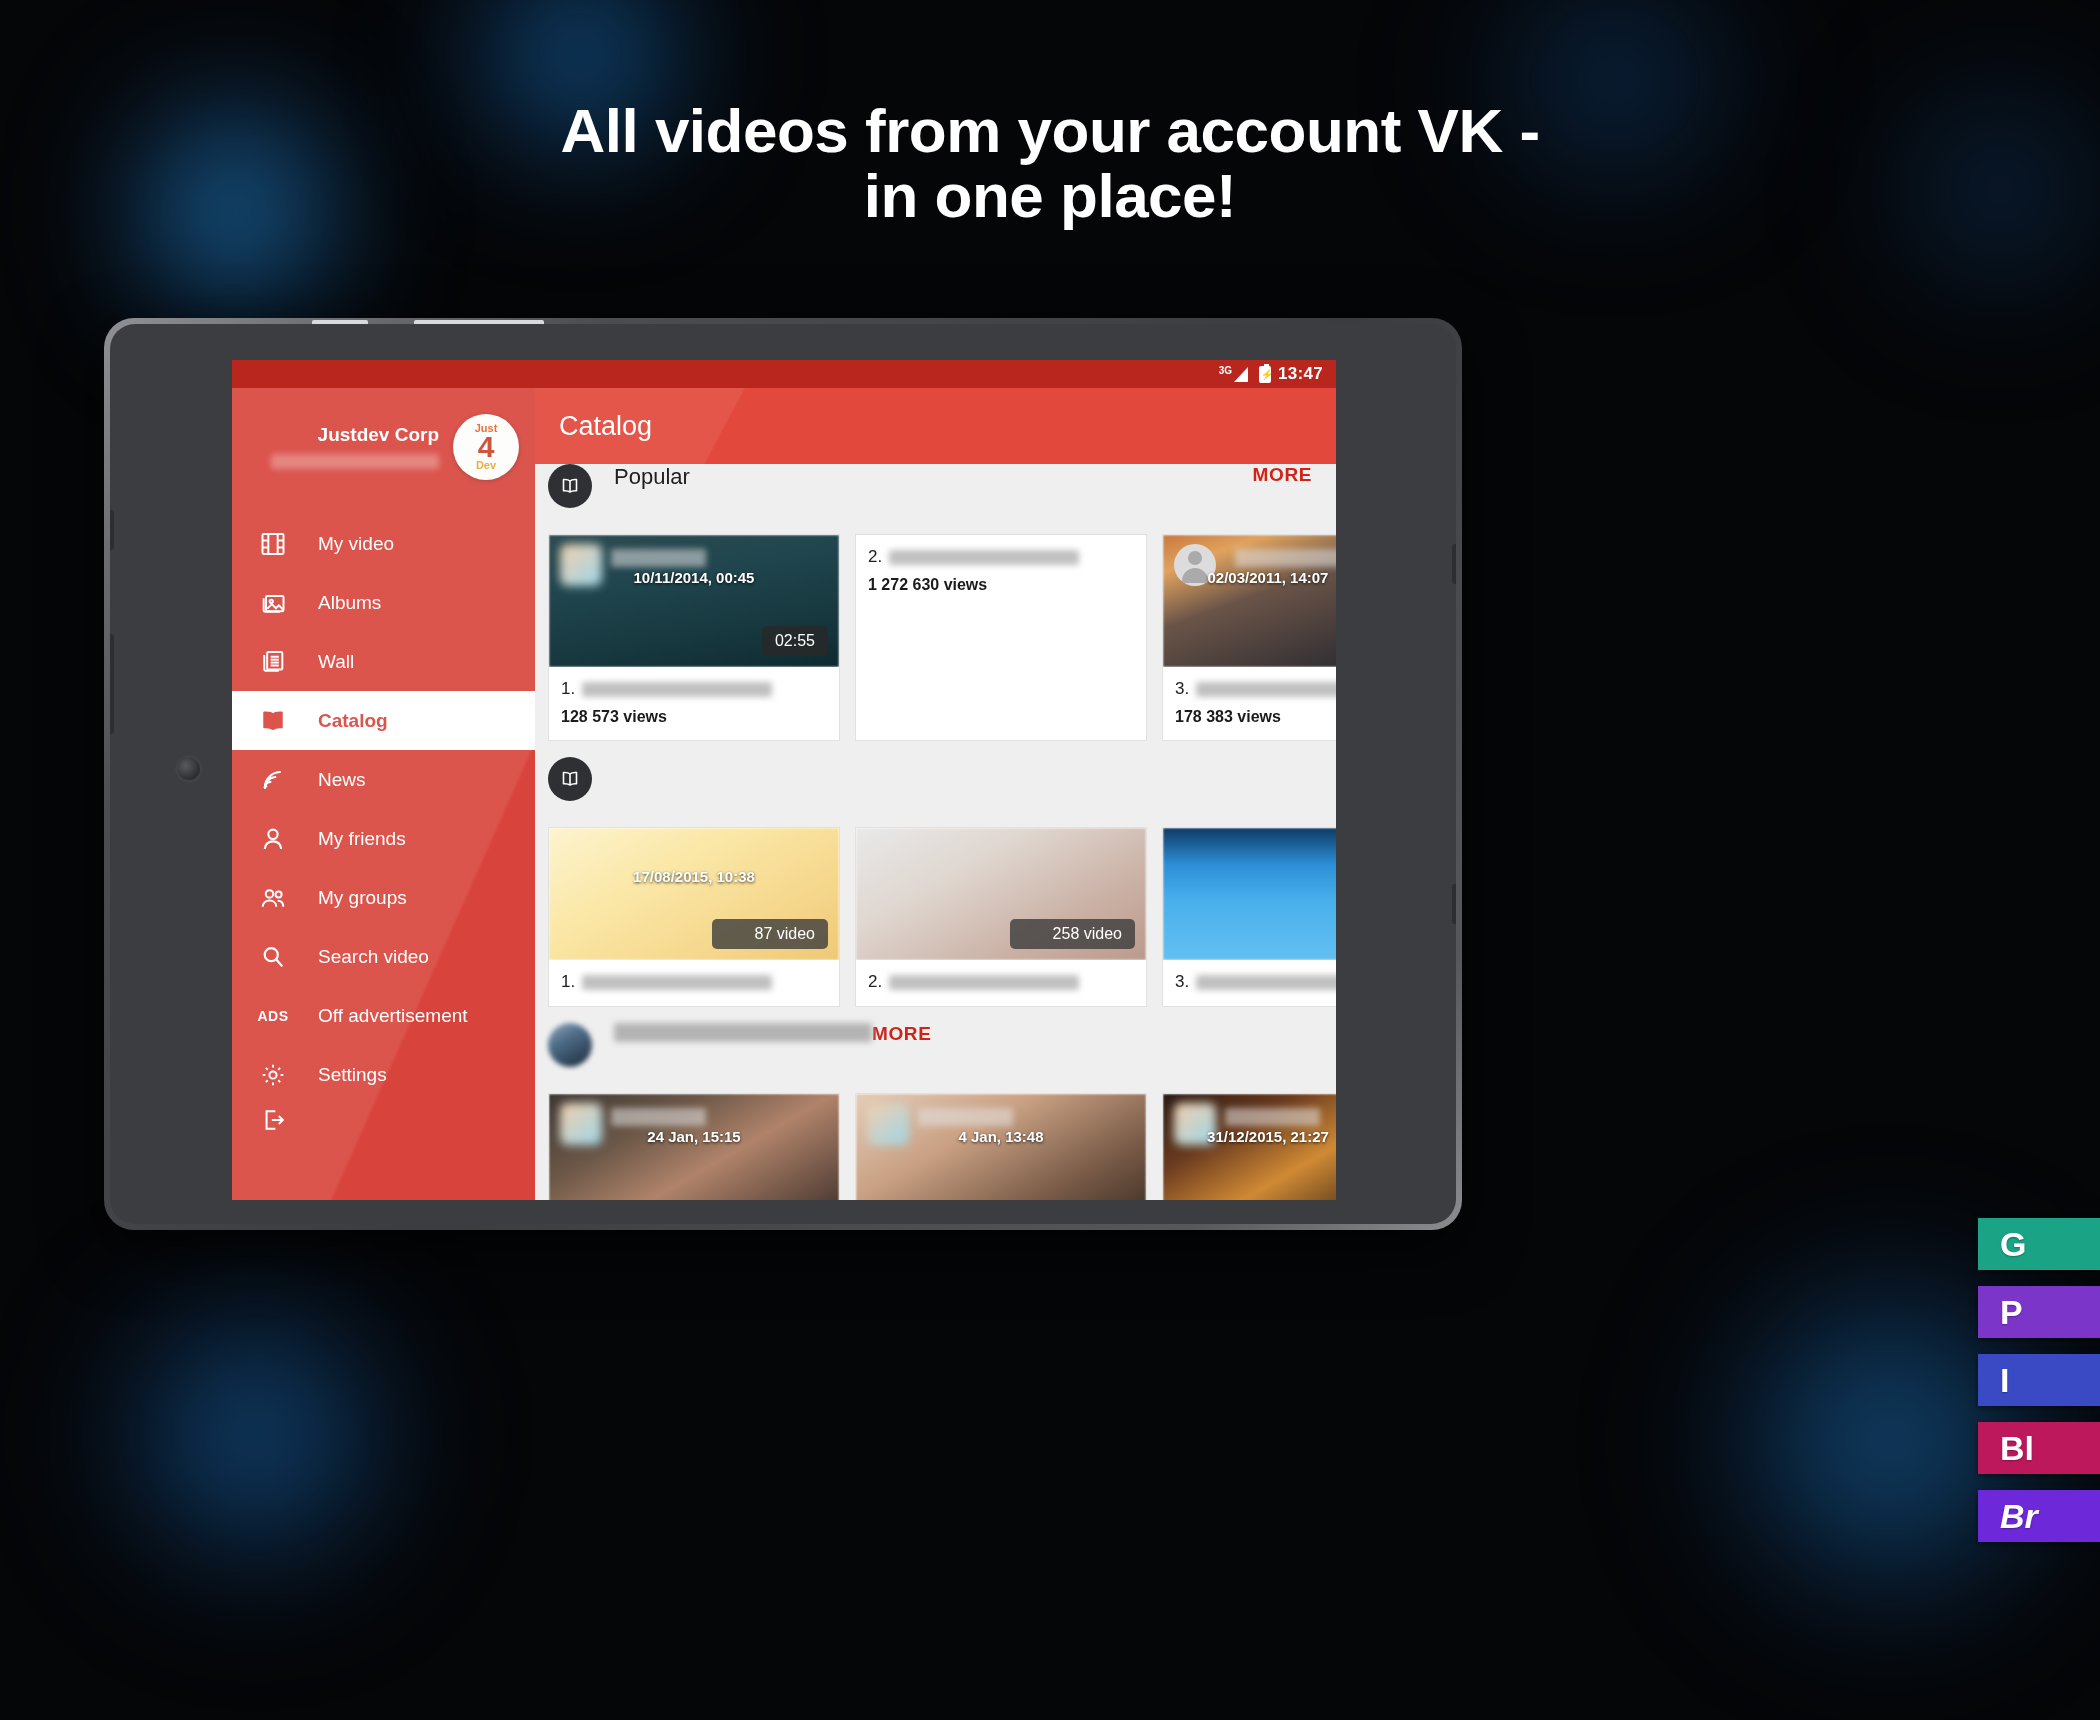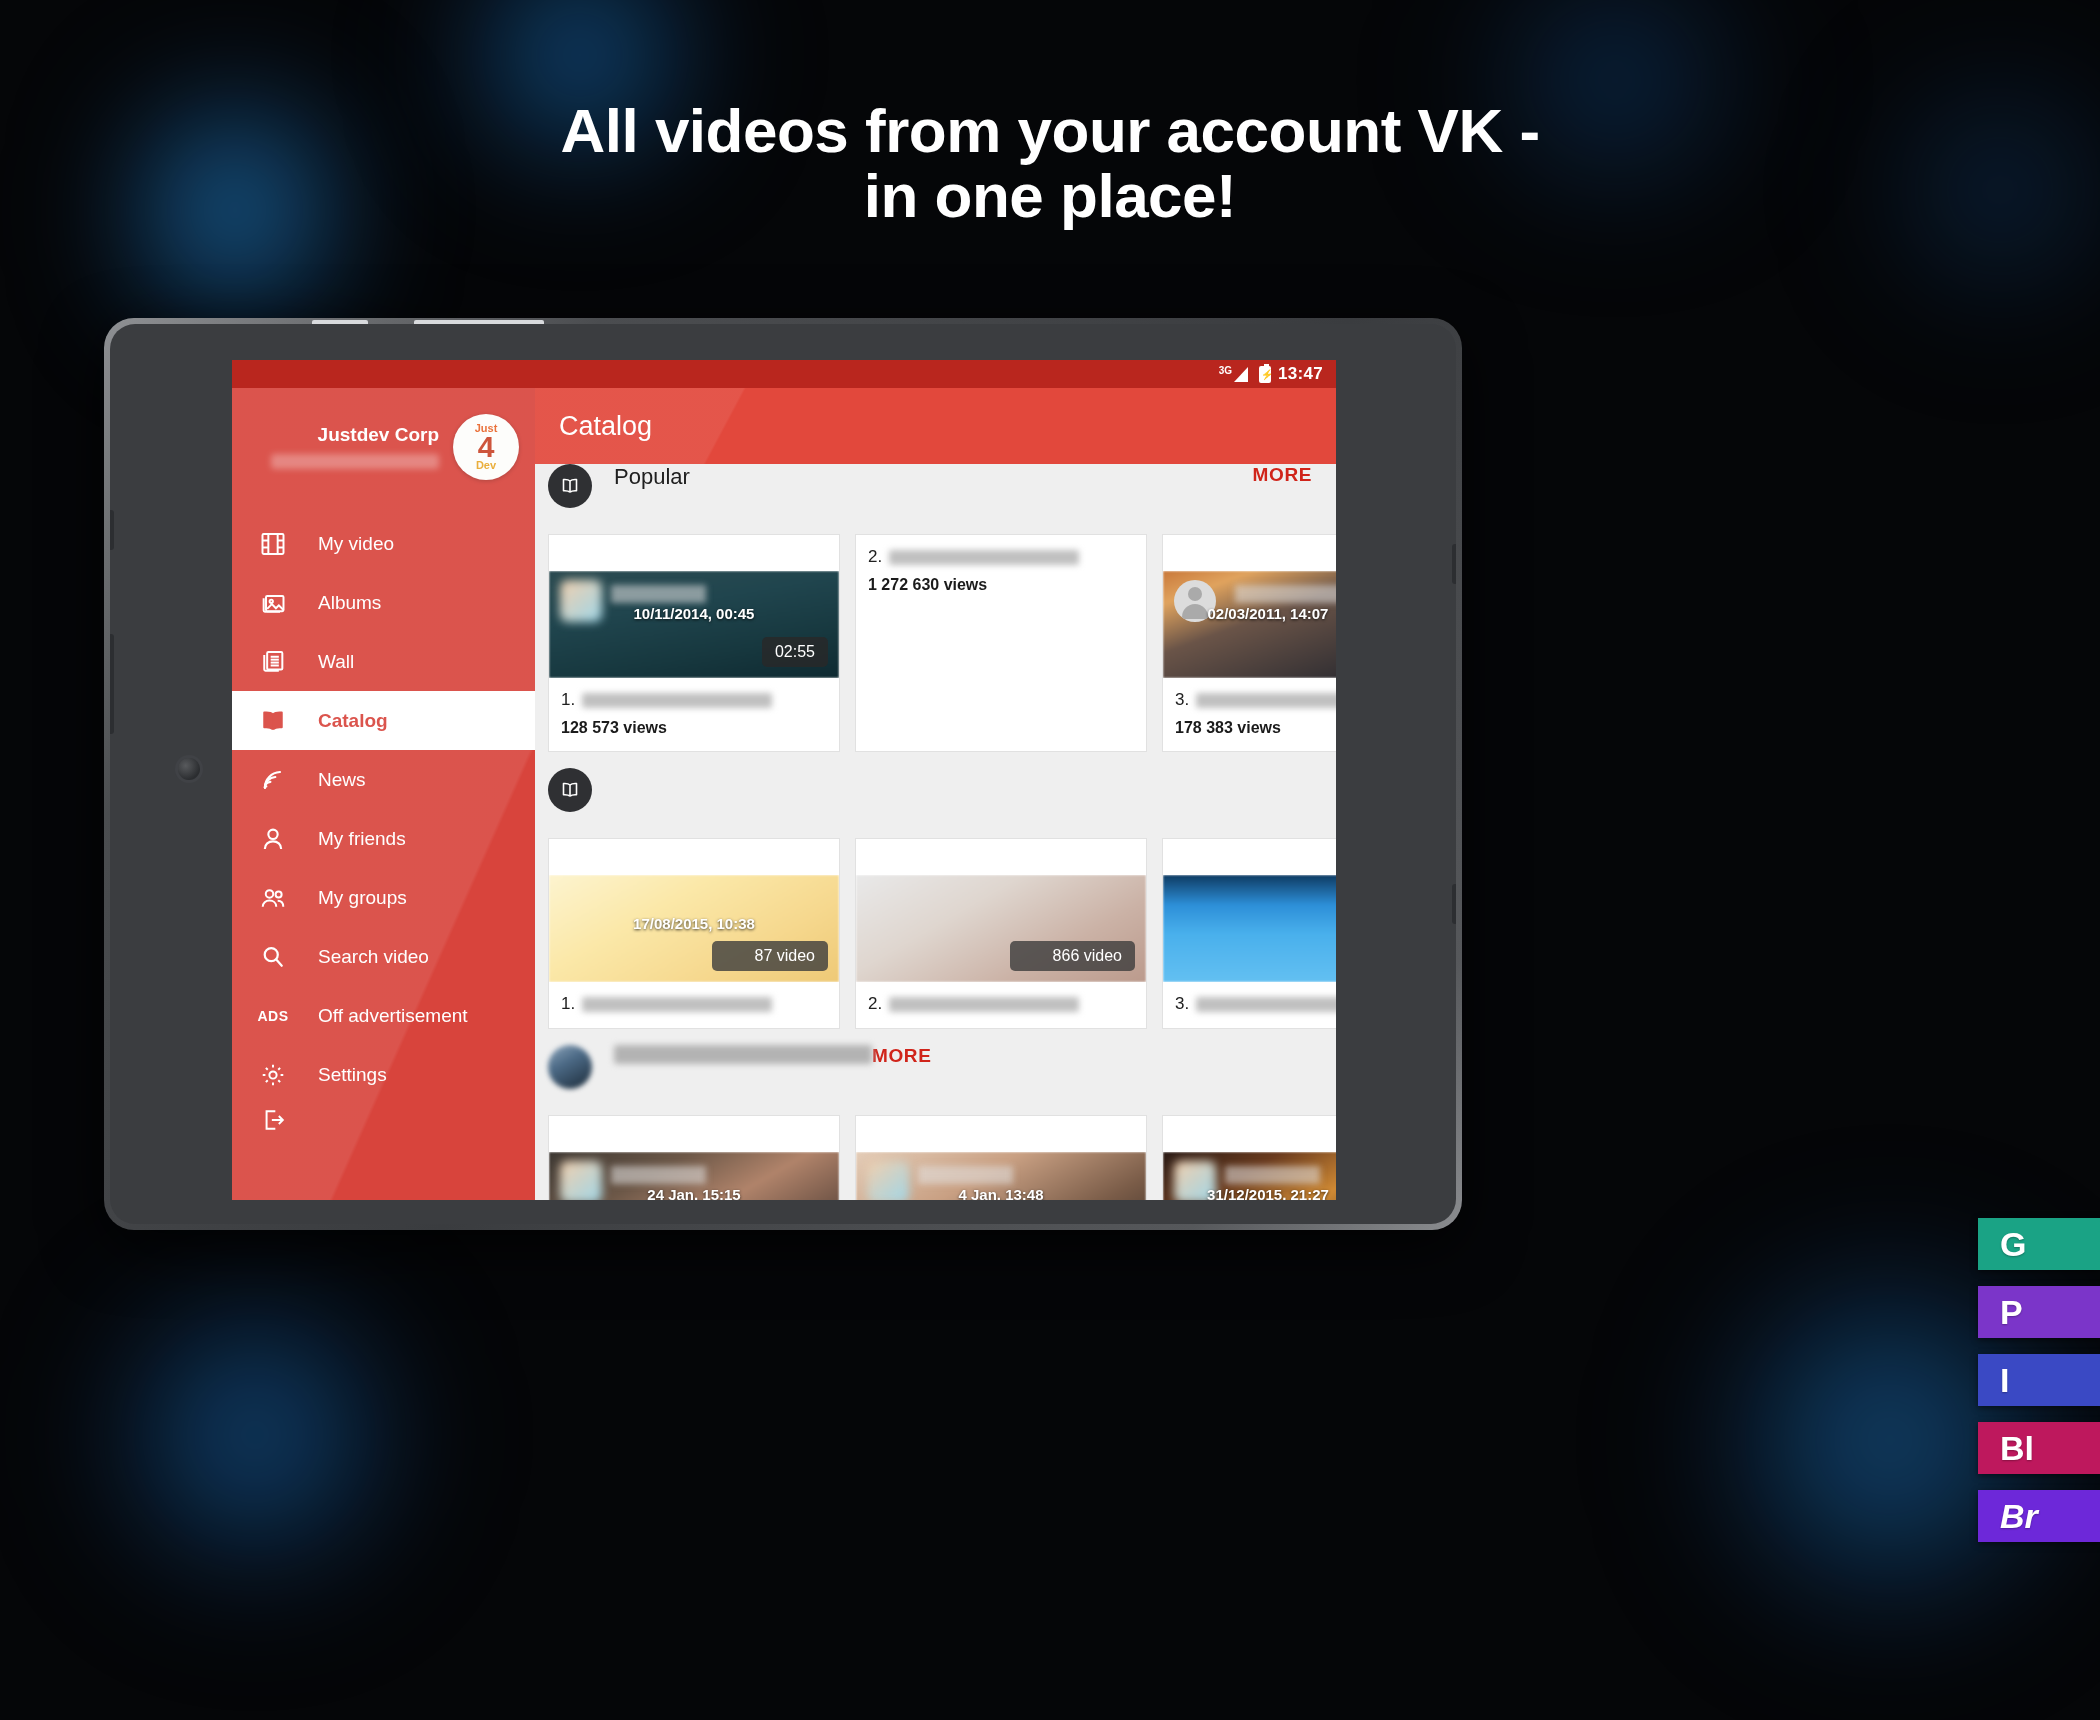--- a/index.html
+++ b/index.html
@@ -289,23 +289,22 @@
   .card {
     width: 292px;
     background: #fff;
     border: 1px solid #e1e1e1;
     flex-shrink: 0;
     overflow: hidden;
   }
   .card.clipped { width: 212px; }
   .thumb {
     position: relative;
-    height: 107px;
-    overflow: hidden;
-    margin-top: 36px;
+    height: 132px;
+    overflow: hidden;
   }
   .thumb .bg { position: absolute; inset: 0; }
   .th-date {
     position: absolute;
     left: 0; right: 0; top: 34px;
     text-align: center;
     color: #fff; font-size: 15px; font-weight: bold;
     text-shadow: 0 1px 3px rgba(0,0,0,.75);
     z-index: 3;
   }
@@ -624,21 +623,21 @@
                     <div class="card-meta">
                       <div class="cm-line">
                         <span class="cm-num">1.</span>
                         <span class="cm-title"></span>
                       </div>
                     </div>
                   </div>
                   <div class="card">
                     <div class="thumb">
                       <div class="bg" style="background:linear-gradient(150deg,#e9e9e9 0%,#dfd6cf 35%,#cbb2a6 70%,#bb9a8c 100%);filter:blur(1.2px)"></div>
-                      <div class="th-badge mid">866 video</div>
+                      <div class="th-badge mid">258 video</div>
                     </div>
                     <div class="card-meta">
                       <div class="cm-line">
                         <span class="cm-num">2.</span>
                         <span class="cm-title"></span>
                       </div>
                     </div>
                   </div>
                   <div class="card clipped">
                     <div class="thumb">

